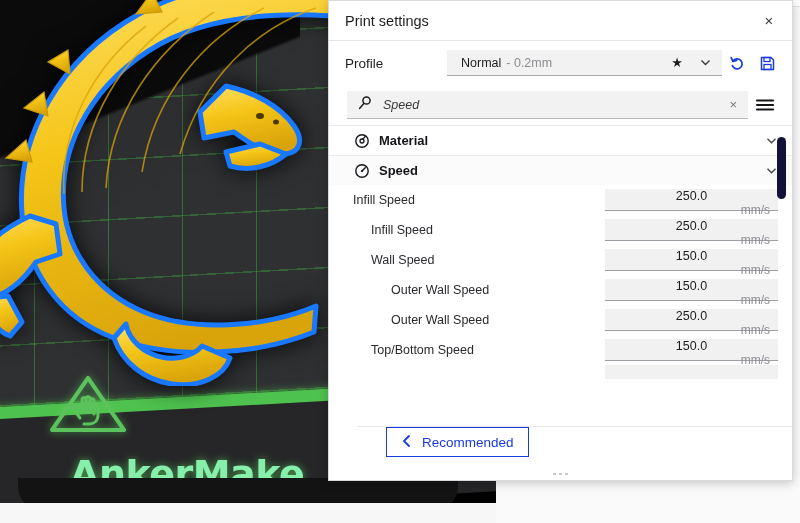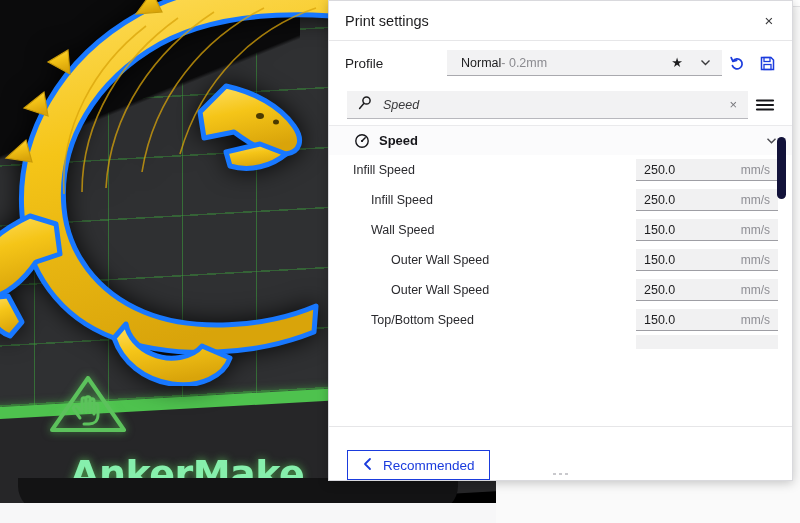--- a/index.html
+++ b/index.html
@@ -95,21 +95,21 @@
     padding: 0 10px 0 16px; gap: 0;
   }
   .profile-label { font-size: 13.5px; color: #1d1d1f; width: 102px; }
   .profile-select {
     flex: 1 1 auto; height: 26px; background: #f2f2f3;
     border-bottom: 1px solid #a9a9ae;
     display: flex; align-items: center; padding: 0 6px 0 14px;
     cursor: pointer; position: relative;
   }
   .profile-name { font-size: 12.5px; color: #1d1d1f; }
-  .profile-sub { font-size: 12.5px; color: #8b8b90; margin-left: 0; }
+  .profile-sub { font-size: 12.5px; color: #8b8b90; margin-left: 5px; }
   .star-icon { margin-left: auto; font-size: 13px; color: #1d1d1f; line-height: 1; }
   .chev { margin-left: 16px; margin-right: 4px; display: flex; }
   .icon-btn {
     width: 30px; height: 30px; display: flex; align-items: center;
     justify-content: center; cursor: pointer; background: none; border: none;
   }
 
   .search-row {
     flex: 0 0 40px; display: flex; align-items: center;
     padding: 0 10px 0 18px; gap: 0;
@@ -137,40 +137,40 @@
   .cat-row.active { background: #fbfbfc; }
   .cat-icon { width: 18px; height: 18px; margin-right: 8px; display: flex; align-items: center; justify-content: center; }
   .cat-label { font-size: 13px; font-weight: bold; color: #16161a; }
   .cat-chev { margin-left: auto; display: flex; color: #4a4a50; }
 
   .set-row { display: flex; align-items: center; height: 30px; padding: 0 14px 0 24px; }
   .set-label { font-size: 12.5px; color: #2a2a2e; }
   .set-label.lvl1 { padding-left: 18px; }
   .set-label.lvl2 { padding-left: 38px; }
   .set-field {
-    margin-left: auto; width: 142px; height: 22px;
+    margin-left: auto; width: 173px; height: 22px;
     background: #f1f1f2; border-bottom: 1px solid #9e9ea4;
-    display: flex; align-items: center; padding: 0 8px 0 8px;
+    display: flex; align-items: center; padding: 0 8px 0 8px; flex-direction: column;
   }
   .set-value { font-size: 12.5px; color: #1d1d1f; }
   .set-unit { margin-left: auto; font-size: 12px; color: #8e8e94; }
   .set-row.clipped { height: 14px; overflow: hidden; }
   .set-row.clipped .set-field { border-bottom: none; }
 
   .scrollbar-track {
     position: absolute; right: 6px; top: 4px; width: 9px; bottom: 4px;
   }
   .scrollbar-thumb {
     position: absolute; top: 8px; left: 0; width: 9px; height: 62px;
     background: #12123a; border-radius: 5px; cursor: pointer;
   }
 
   .footer {
     flex: 0 0 54px; border-top: 1px solid #e6e6e8;
-    display: flex; align-items: flex-end; padding: 0 18px;
+    display: flex; align-items: flex-start; padding: 0 29px; margin-left: 28px;
   }
   .rec-btn {
     display: flex; align-items: center; gap: 10px;
     height: 30px; padding: 0 14px;
     border: 1px solid #1a3bdd; background: #ffffff;
     color: #1a3bdd; font-size: 13.5px; cursor: pointer;
     font-family: "Liberation Sans", sans-serif;
   }
   .grip {
     position: absolute; left: 0; right: 0; bottom: 2px; height: 8px;
@@ -307,20 +307,35 @@
             <path d="M2 3.5 H18"></path>
               <path d="M2 8 H18"></path>
               <path d="M2 12.5 H18"></path>
           </g>
         </svg>
       </div>
     </div>
 
     <div class="list-wrap">
       <div class="list" id="list">
+          <div class="cat-row">
+            <span class="cat-icon">
+              <svg width="16" height="16" viewBox="0 0 16 16">
+                <circle cx="8" cy="8" r="6.2" fill="none" stroke="#16161a" stroke-width="1.4"></circle>
+                <circle cx="8" cy="8" r="2" fill="none" stroke="#16161a" stroke-width="1.3"></circle>
+                <path d="M8 6 C 10.5 5.2 11.5 3.8 11 2.4" fill="none" stroke="#16161a" stroke-width="1.3"></path>
+              </svg>
+            </span>
+            <span class="cat-label">Material</span>
+            <span class="cat-chev">
+              <svg width="13" height="13" viewBox="0 0 13 13">
+                <path d="M2.5 4.8 L6.5 8.8 L10.5 4.8" fill="none" stroke="#4a4a50" stroke-width="1.4"></path>
+              </svg>
+            </span>
+          </div>
           <div class="cat-row active">
             <span class="cat-icon">
               <svg width="16" height="16" viewBox="0 0 16 16">
                 <circle cx="8" cy="8" r="6.2" fill="none" stroke="#16161a" stroke-width="1.4"></circle>
                 <path d="M8 8 L11.2 4.8" stroke="#16161a" stroke-width="1.5" stroke-linecap="round"></path>
                 <circle cx="8" cy="8" r="1.1" fill="#16161a"></circle>
               </svg>
             </span>
             <span class="cat-label">Speed</span>
             <span class="cat-chev">

